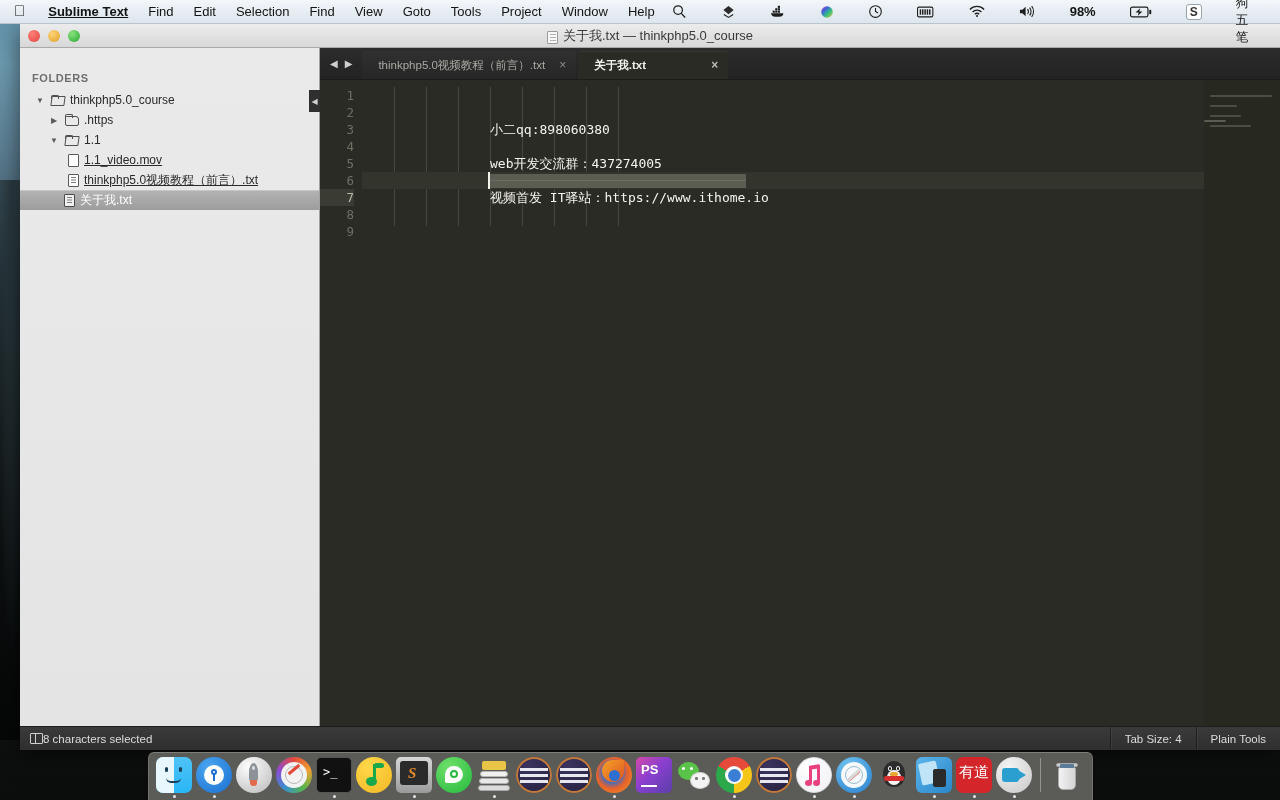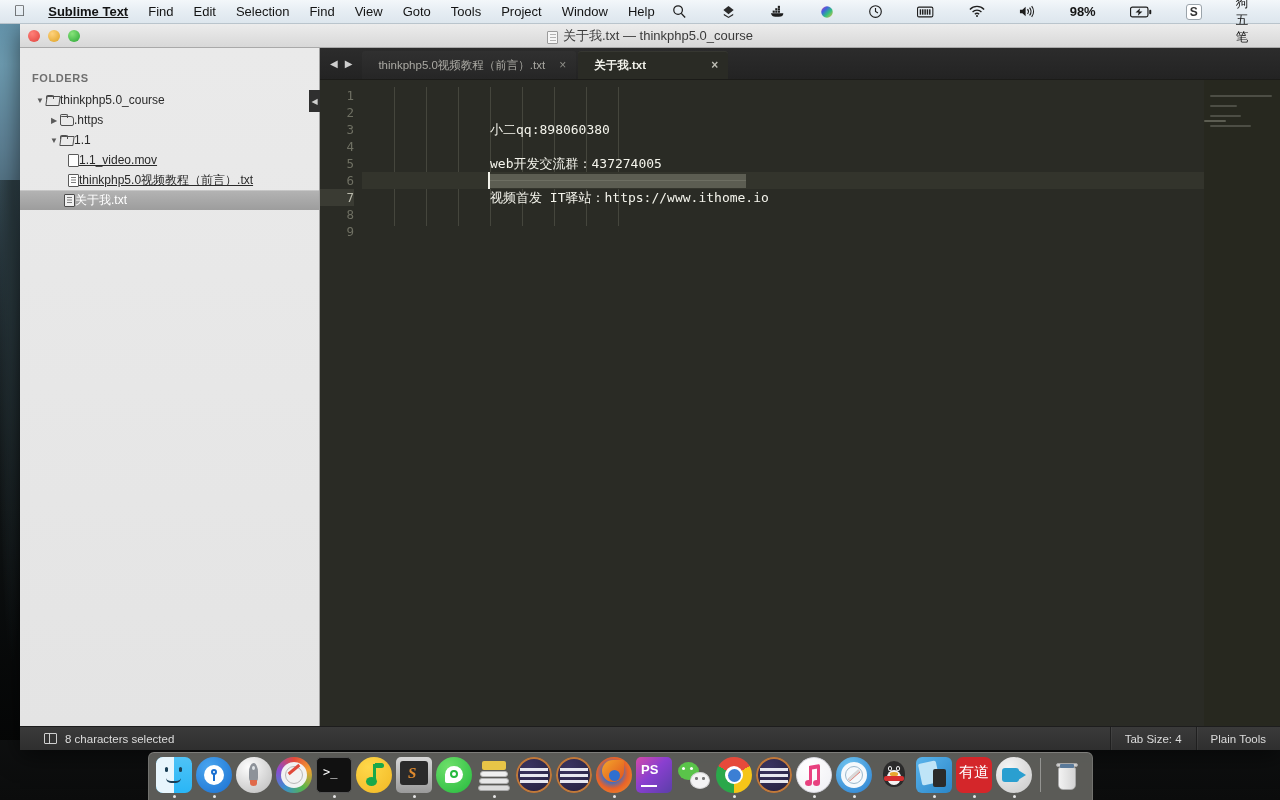--- a/index.html
+++ b/index.html
@@ -99,21 +99,21 @@
     background: linear-gradient(to bottom,#eaeaea 0%, #e4e4e4 100%);
     border-right:1px solid #a0a0a0;
     font-size:12px; color:#2a2a2a; position:relative;
     padding-top:20px;
   }
   .folders-hdr{
     font-size:11px; font-weight:bold; color:#6f6f6f; letter-spacing:.6px;
     padding: 4px 0 6px 12px;
   }
   .tree-row{
-    height:20px; display:flex; align-items:center; 
+    height:20px; display:flex; align-items:center; gap:5px;
     padding-right:6px; white-space:nowrap; cursor:default;
   }
   .tree-row.sel{
     background: linear-gradient(to bottom,#b4b4b4 0%, #9d9d9d 100%);
     color:#fff;
     box-shadow: inset 0 1px 0 rgba(255,255,255,.25);
   }
   .tw { width:12px; text-align:center; font-size:8px; color:#5a5a5a; flex:0 0 12px; }
   .tw.open::before { content:"▼"; }
   .tw.closed::before { content:"▶"; }
@@ -221,21 +221,21 @@
   .mm-line{ height:2px; margin-bottom:3px; background:#4d4e45; border-radius:1px; }
   .mm-sel{ background:#5c5d52; }
 
   
   #statusbar{
     height:24px; width:100%;
     background: linear-gradient(to bottom,#3a3a3a 0%, #2f2f2f 100%);
     border-top:1px solid #1d1d1d;
     display:flex; align-items:center; font-size:11.5px; color:#dcdcdc;
   }
-  #statusbar .left{ display:flex; align-items:center; gap:8px; padding-left:24px; }
+  #statusbar .left{ display:flex; align-items:center; gap:0; padding-left:10px; }
   #statusbar .spacer{ flex:1; }
   #statusbar .si{
     padding:0 14px; height:24px; display:flex; align-items:center;
     border-left:1px solid #1f1f1f; box-shadow: 1px 0 0 rgba(255,255,255,.05) inset;
   }
   .panel-ic{
     width:13px;height:11px;border:1.2px solid #cfcfcf;border-radius:1px; position:relative;
   }
   .panel-ic::after{
     content:""; position:absolute; left:3.5px; top:0; bottom:0; width:1.2px; background:#cfcfcf;

